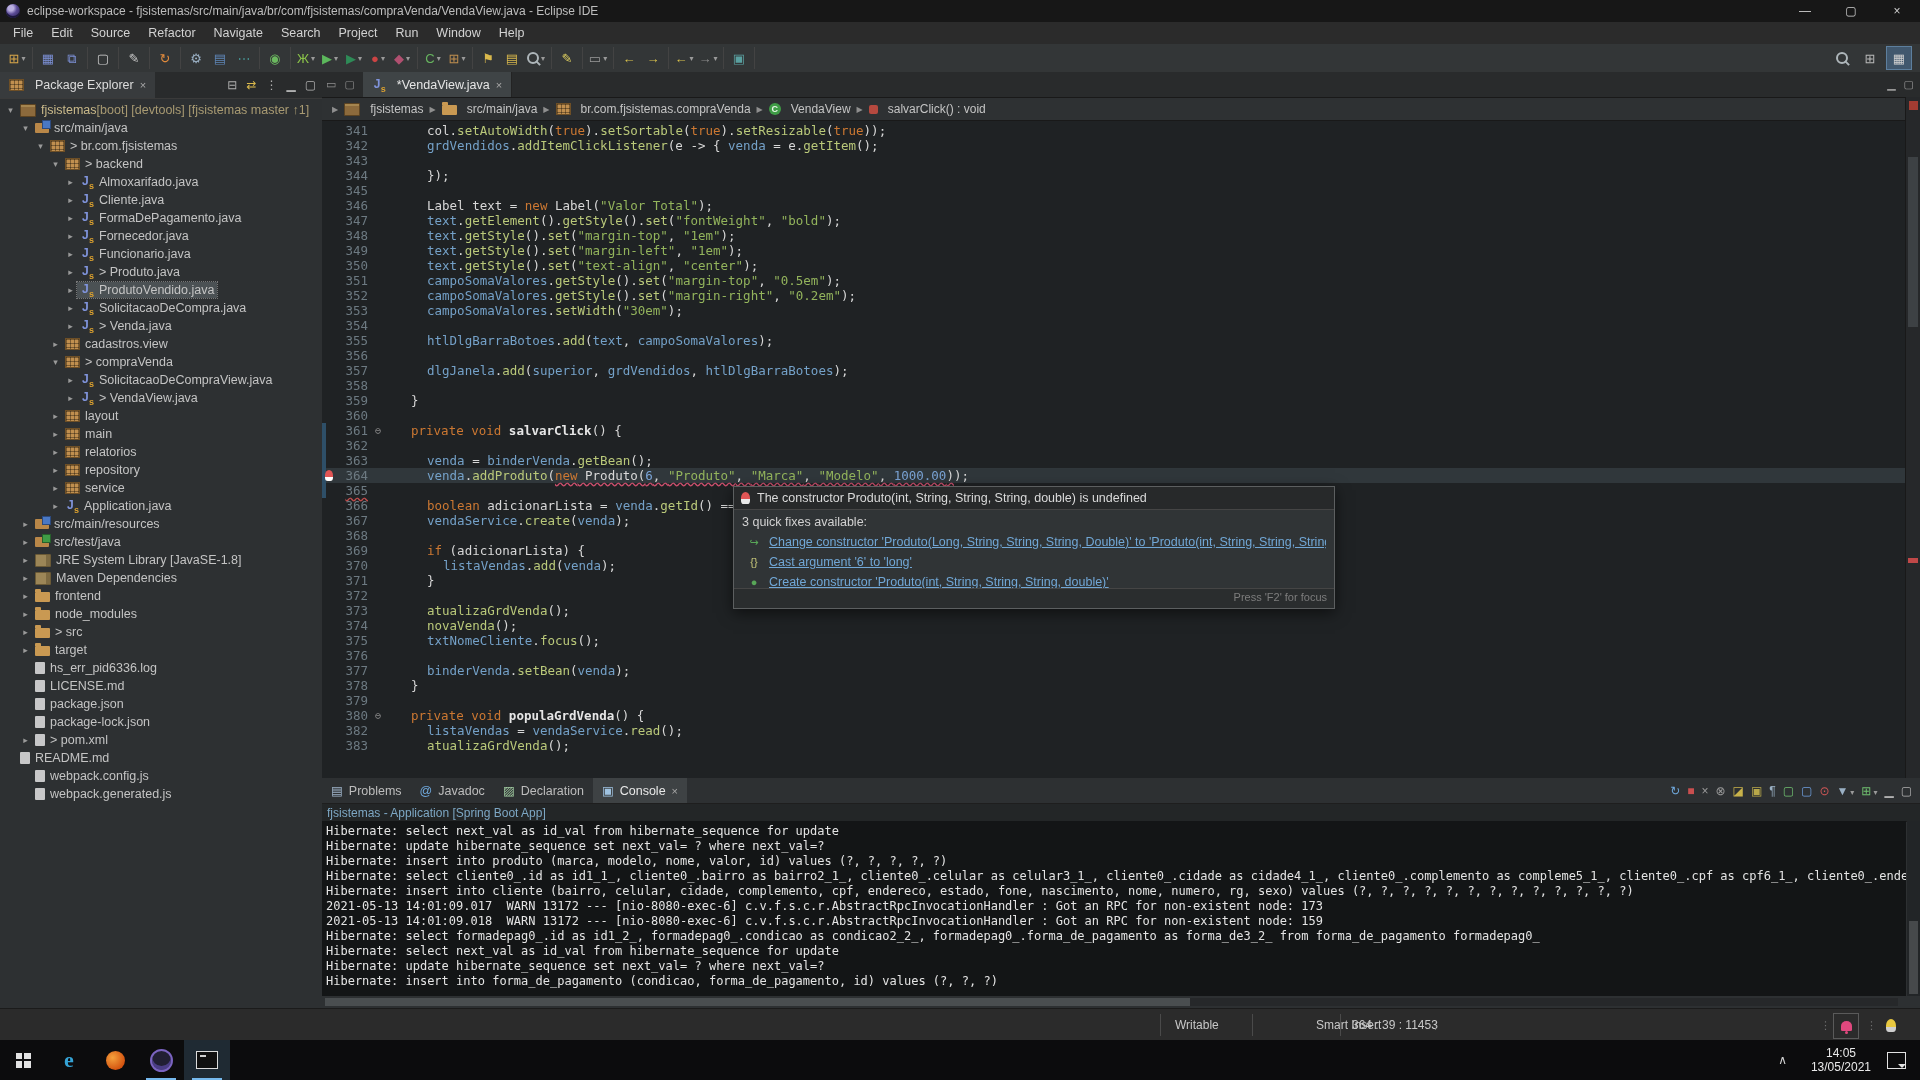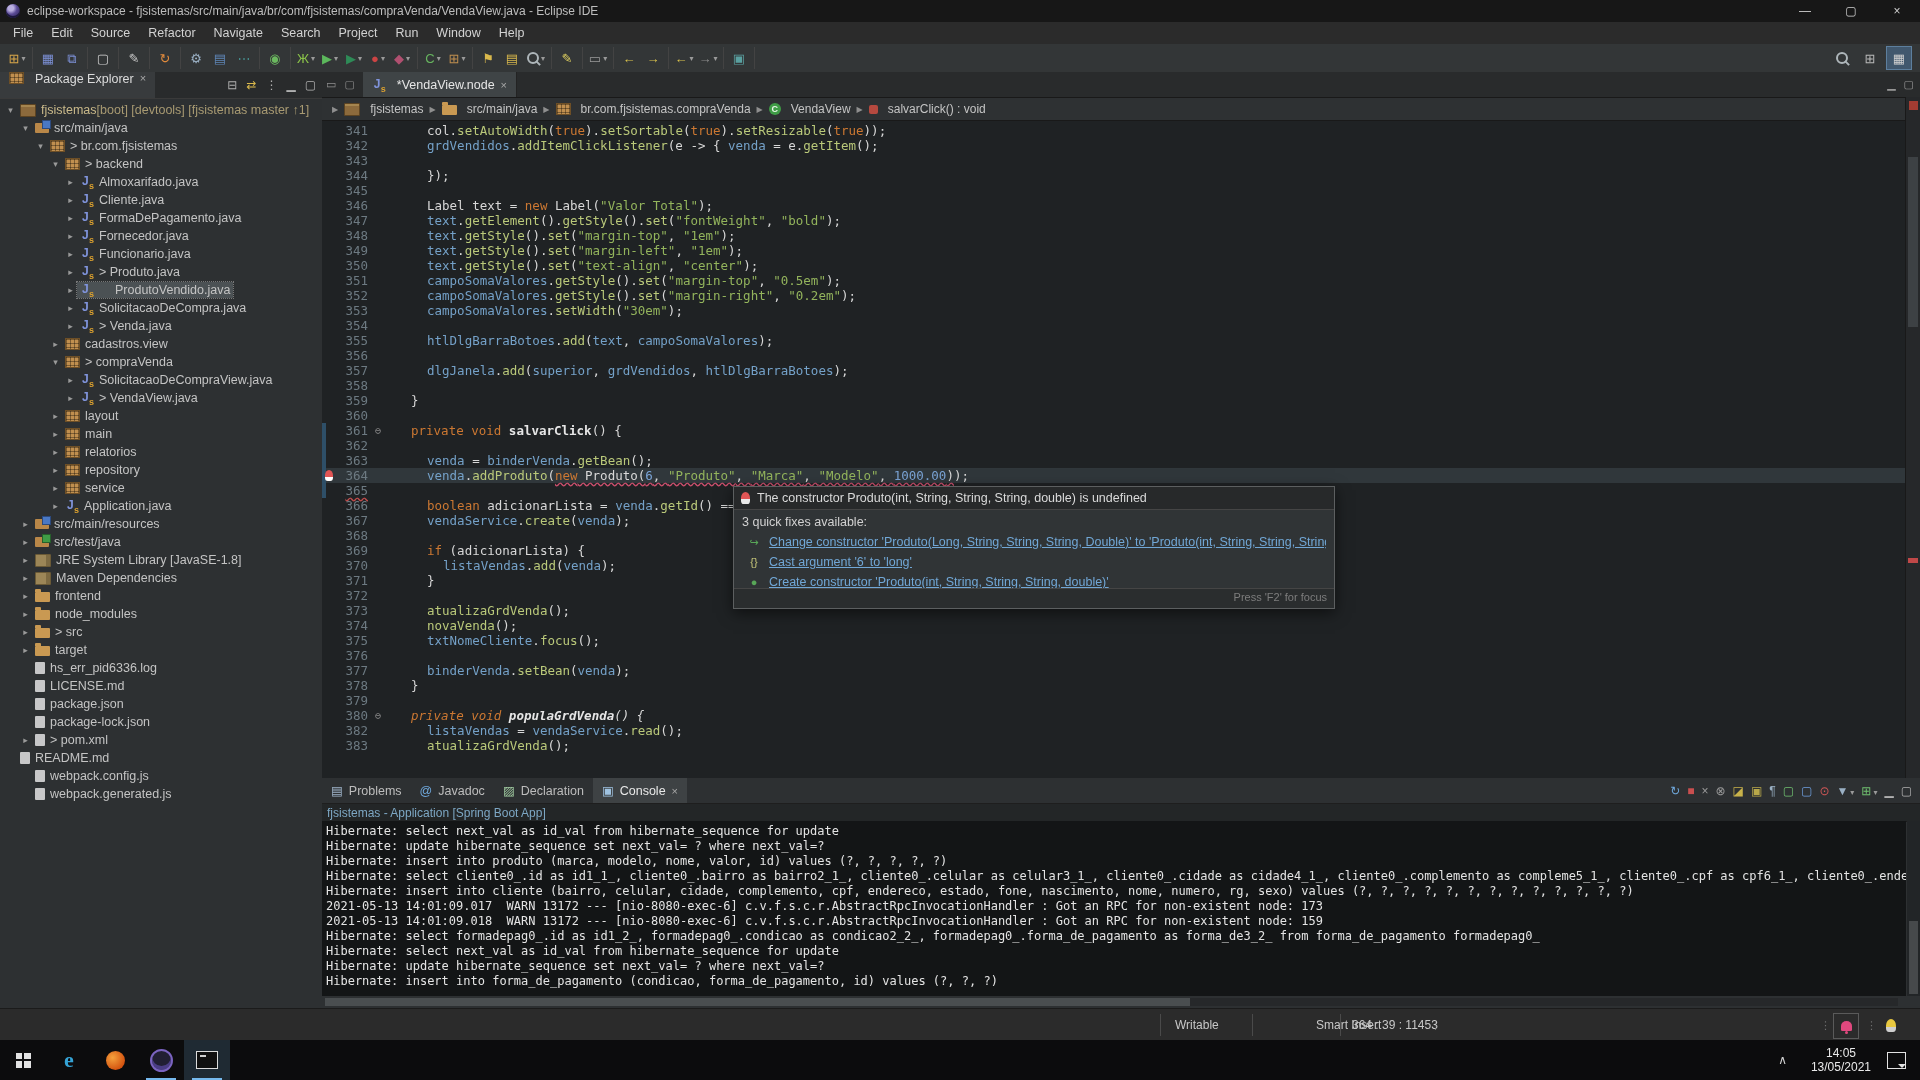--- a/index.html
+++ b/index.html
@@ -21,29 +21,29 @@
   .tbi{min-width:20px;height:22px;display:flex;align-items:center;justify-content:center;padding:0 2px;}
   .tbg{font-size:13px;line-height:1;}
   .dd::after{content:"▾";font-size:8px;color:#9a9a9a;margin-left:2px;}
   .tb-right{margin-left:auto;display:flex;align-items:center;gap:4px;padding-right:8px;}
   .tbi.active{background:#41586e;border:1px solid #5d7f9e;}
   .mag{width:8px;height:8px;border:2px solid #aeb6ba;border-radius:50%;position:relative;display:inline-block;}
   .mag::after{content:"";position:absolute;width:6px;height:2px;background:#aeb6ba;transform:rotate(45deg);right:-4px;bottom:-2px;}
   
   .explorer{position:absolute;left:0;top:72px;width:322px;height:936px;background:#2d3032;border-right:1px solid #191919;}
   .view-tabbar{height:26px;background:#292b2c;border-bottom:1px solid #3a3a3a;display:flex;align-items:center;position:relative;}
-  .view-tab{height:100%;background:#383b3d;display:flex;gap:6px;padding:0 9px;color:#dcdcdc;}
+  .view-tab{height:100%;background:#383b3d;display:flex;align-items:center;gap:6px;padding:0 9px;color:#dcdcdc;}
   .view-tab .close{color:#a8a8a8;font-size:11px;}
   .view-tools{position:absolute;right:6px;top:0;height:100%;display:flex;align-items:center;gap:9px;}
   .vti{font-size:12px;line-height:1;}
   .tree{position:absolute;left:0;top:27px;right:0;bottom:0;overflow:hidden;padding-top:2px;}
   .trow{height:18px;display:flex;align-items:center;white-space:nowrap;}
   .arrow{width:13px;flex:none;text-align:center;color:#9a9a9a;font-size:9px;}
   .lblwrap{display:flex;align-items:center;padding:0 3px;height:16px;}
-  .trow.sel .lblwrap{background:#4b5154;outline:1px dotted #777;gap:16px;}
+  .trow.sel .lblwrap{background:#4b5154;outline:1px dotted #777;}
   .tlabel{color:#c4c4c4;}
   .prjlbl{color:#c9b98a;}
   .tdec{color:#a89a72;}
   .ic{flex:none;margin-right:5px;position:relative;display:inline-block;}
   .ic-pkg{width:13px;height:10px;background:#c08f4f;border:1px solid #6e4f26;
     background-image:linear-gradient(to right,rgba(0,0,0,.35) 1px,transparent 1px),linear-gradient(to bottom,rgba(0,0,0,.35) 1px,transparent 1px);background-size:4px 4px;}
   .ic-prj{width:14px;height:11px;background:#8c6a3c;border:1px solid #5d4422;border-radius:1px;box-shadow:inset 0 2px 0 #a5854f;}
   .ic-src{width:14px;height:10px;background:#b98748;border-radius:1px;}
   .ic-src::after{content:"";position:absolute;right:-2px;top:-3px;width:7px;height:7px;background:#4a78c4;border:1px solid #2c4a7e;}
   .ic-srct{width:14px;height:10px;background:#b98748;border-radius:1px;}
@@ -581,21 +581,21 @@
         </div>
       </div>
   </div>
 
   <div class="editor">
     <div class="ed-tabbar">
       <span class="restore-ic">▭</span>
       <span class="restore-ic">▢</span>
       <div class="ed-tab">
         <span class="ic ic-java"></span>
-        <span>*VendaView.node</span>
+        <span>*VendaView.java</span>
         <span class="close">×</span>
       </div>
       <div class="ed-wintools">
         <span>▁</span>
         <span>▢</span>
       </div>
     </div>
     <div class="ed-breadcrumb">
         <span class="bc-sep">▶</span>
         <span class="bc-item">
@@ -656,21 +656,21 @@
         <div class="cline"><span class="gut"><span class="num">370</span></span><span class="fold"></span><span class="ctext" style="padding-left: 58px;"><span class="tk-f">listaVendas</span><span class="tk-d">.</span><span class="tk-m">add</span><span class="tk-d">(</span><span class="tk-f">venda</span><span class="tk-d">);</span></span></div>
         <div class="cline"><span class="gut"><span class="num">371</span></span><span class="fold"></span><span class="ctext" style="padding-left: 42px;"><span class="tk-d">}</span></span></div>
         <div class="cline"><span class="gut"><span class="num">372</span></span><span class="fold"></span><span class="ctext" style="padding-left: 10px;"></span></div>
         <div class="cline"><span class="gut"><span class="num">373</span></span><span class="fold"></span><span class="ctext" style="padding-left: 42px;"><span class="tk-m">atualizaGrdVenda</span><span class="tk-d">();</span></span></div>
         <div class="cline"><span class="gut"><span class="num">374</span></span><span class="fold"></span><span class="ctext" style="padding-left: 42px;"><span class="tk-m">novaVenda</span><span class="tk-d">();</span></span></div>
         <div class="cline"><span class="gut"><span class="num">375</span></span><span class="fold"></span><span class="ctext" style="padding-left: 42px;"><span class="tk-f">txtNomeCliente</span><span class="tk-d">.</span><span class="tk-m">focus</span><span class="tk-d">();</span></span></div>
         <div class="cline"><span class="gut"><span class="num">376</span></span><span class="fold"></span><span class="ctext" style="padding-left: 10px;"></span></div>
         <div class="cline"><span class="gut"><span class="num">377</span></span><span class="fold"></span><span class="ctext" style="padding-left: 42px;"><span class="tk-f">binderVenda</span><span class="tk-d">.</span><span class="tk-m">setBean</span><span class="tk-d">(</span><span class="tk-f">venda</span><span class="tk-d">);</span></span></div>
         <div class="cline"><span class="gut"><span class="num">378</span></span><span class="fold"></span><span class="ctext" style="padding-left: 26px;"><span class="tk-d">}</span></span></div>
         <div class="cline"><span class="gut"><span class="num">379</span></span><span class="fold"></span><span class="ctext" style="padding-left: 10px;"></span></div>
-        <div class="cline"><span class="gut"><span class="num">380</span></span><span class="fold">⊖</span><span class="ctext" style="padding-left: 26px; font-style: italic;"><span class="tk-k">private</span><span class="tk-d"> </span><span class="tk-k">void</span><span class="tk-d"> </span><span class="tk-decl">populaGrdVenda</span><span class="tk-d">() {</span></span></div>
+        <div class="cline"><span class="gut"><span class="num">380</span></span><span class="fold">⊖</span><span class="ctext" style="padding-left: 26px;"><span class="tk-k">private</span><span class="tk-d"> </span><span class="tk-k">void</span><span class="tk-d"> </span><span class="tk-decl">populaGrdVenda</span><span class="tk-d">() {</span></span></div>
         <div class="cline"><span class="gut"><span class="num">382</span></span><span class="fold"></span><span class="ctext" style="padding-left: 42px;"><span class="tk-f">listaVendas</span><span class="tk-d"> = </span><span class="tk-f">vendaService</span><span class="tk-d">.</span><span class="tk-m">read</span><span class="tk-d">();</span></span></div>
         <div class="cline"><span class="gut"><span class="num">383</span></span><span class="fold"></span><span class="ctext" style="padding-left: 42px;"><span class="tk-m">atualizaGrdVenda</span><span class="tk-d">();</span></span></div>
       </div>
     <div class="ruler">
       <span class="corner-err"></span>
       <span class="thumb"></span>
       <span class="err-tick"></span>
     </div>
   </div>
 

